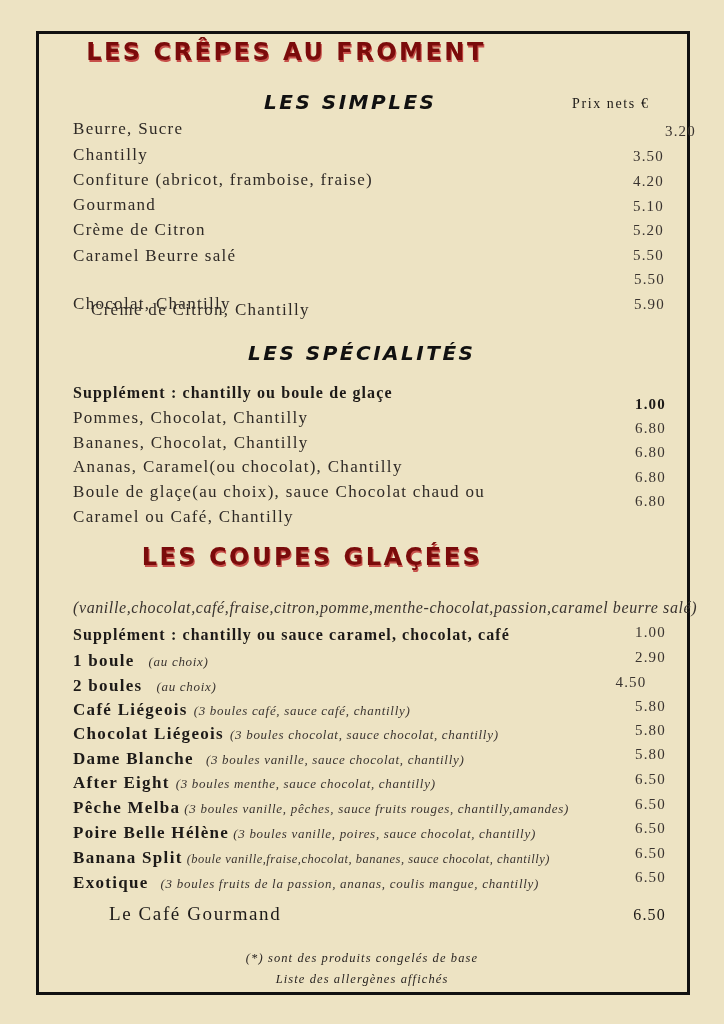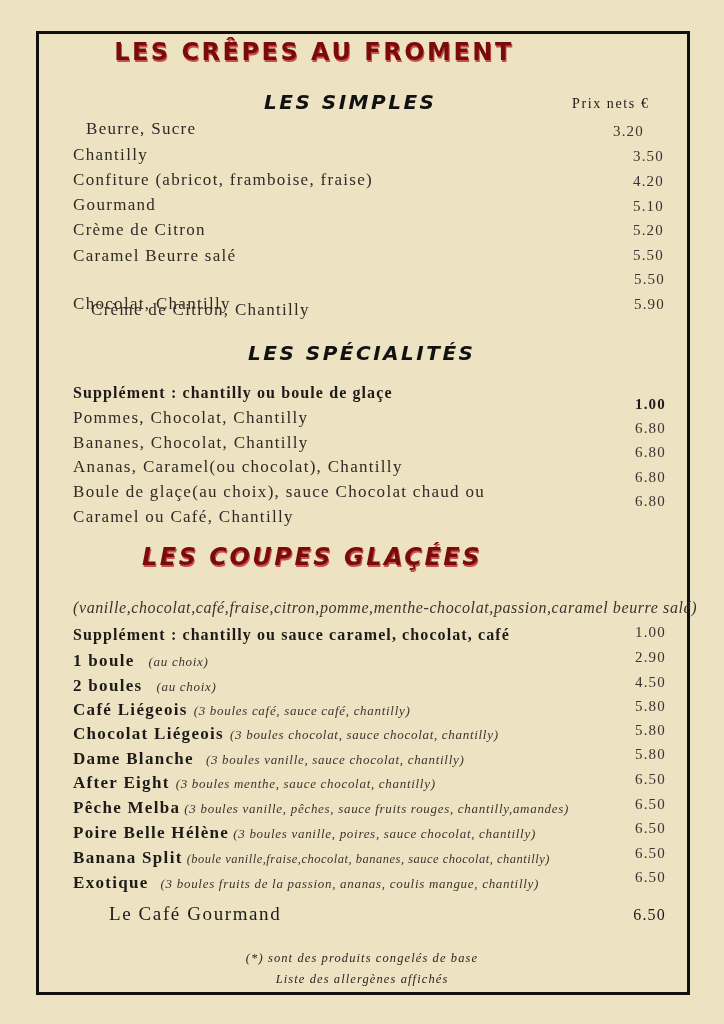--- a/index.html
+++ b/index.html
@@ -100,27 +100,27 @@
       font-size: 19px;
       letter-spacing: 1.6px;
       color: #1d1a18;
     }
   </style>
 </head>
 <body>
 
 <div class="frame"></div>
 
-<div class="abs red-title" style="left:0;width:572px;text-align:center;top:38px;padding-left:28px;">LES CRÊPES AU FROMENT</div>
+<div class="abs red-title" style="left:0;width:572px;text-align:center;top:38px;">LES CRÊPES AU FROMENT</div>
 
 <div class="abs black-title" style="left:264px;top:90px;">LES SIMPLES</div>
 <div class="abs prix-nets" style="left:572px;top:96px;">Prix nets €</div>
 
-<div class="abs item" style="left:86px;top:119px;text-align:right;">Beurre, Sucre</div>
-<div class="abs price" style="left:574px;top:123px;">3.20</div>
+<div class="abs item" style="left:73px;top:119px;text-align:right;">Beurre, Sucre</div>
+<div class="abs price" style="left:626px;top:123px;">3.20</div>
 
 <div class="abs item" style="left:73px;top:145px;">Chantilly</div>
 <div class="abs price" style="left:594px;top:148px;">3.50</div>
 
 <div class="abs item" style="left:73px;top:170px;">Confiture (abricot, framboise, fraise)</div>
 <div class="abs price" style="left:594px;top:173px;">4.20</div>
 
 <div class="abs item" style="left:73px;top:195px;">Gourmand</div>
 <div class="abs price" style="left:594px;top:198px;">5.10</div>
 
@@ -147,36 +147,36 @@
 <div class="abs item" style="left:73px;top:433px;">Bananes, Chocolat, Chantilly</div>
 <div class="abs price" style="left:596px;top:444px;">6.80</div>
 
 <div class="abs item" style="left:73px;top:457px;">Ananas, Caramel(ou chocolat), Chantilly</div>
 <div class="abs price" style="left:596px;top:469px;">6.80</div>
 
 <div class="abs item" style="left:73px;top:482px;">Boule de glaçe(au choix), sauce Chocolat chaud ou</div>
 <div class="abs item" style="left:73px;top:507px;">Caramel ou Café, Chantilly</div>
 <div class="abs price" style="left:596px;top:493px;">6.80</div>
 
-<div class="abs red-title" style="left:0;width:624px;text-align:center;top:543px;font-style:italic;">LES COUPES GLAÇÉES</div>
+<div class="abs red-title" style="left:0;width:624px;text-align:center;top:543px;">LES COUPES GLAÇÉES</div>
 
 <div class="abs flavors" style="left:73px;top:599px;">(vanille,chocolat,café,fraise,citron,pomme,menthe-chocolat,passion,caramel beurre salé)</div>
 
 <div class="abs supp" style="left:73px;top:626px;">Supplément : chantilly ou sauce caramel, chocolat, café</div>
 <div class="abs price" style="left:596px;top:624px;">1.00</div>
 
 <div class="abs" style="left:73px;top:651px;">
   <span class="coupe-name">1 boule</span><span class="coupe-desc" style="margin-left:14px">(au choix)</span>
 </div>
 <div class="abs price" style="left:596px;top:649px;">2.90</div>
 
 <div class="abs" style="left:73px;top:676px;">
   <span class="coupe-name">2 boules</span><span class="coupe-desc" style="margin-left:14px">(au choix)</span>
 </div>
-<div class="abs price" style="left:596px;top:674px;">4.50</div>
+<div class="abs price" style="left:596px;top:674px;text-align:center;">4.50</div>
 
 <div class="abs" style="left:73px;top:700px;">
   <span class="coupe-name">Café Liégeois</span><span class="coupe-desc">(3 boules café, sauce café, chantilly)</span>
 </div>
 <div class="abs price" style="left:596px;top:698px;">5.80</div>
 
 <div class="abs" style="left:73px;top:724px;">
   <span class="coupe-name">Chocolat Liégeois</span><span class="coupe-desc">(3 boules chocolat, sauce chocolat, chantilly)</span>
 </div>
 <div class="abs price" style="left:596px;top:722px;">5.80</div>

